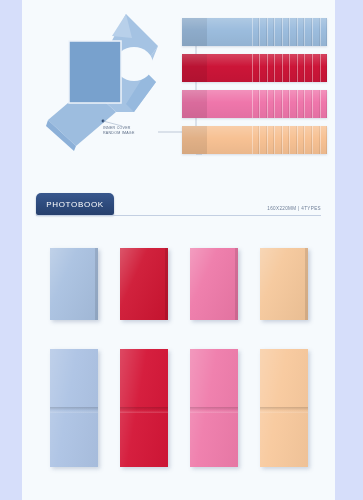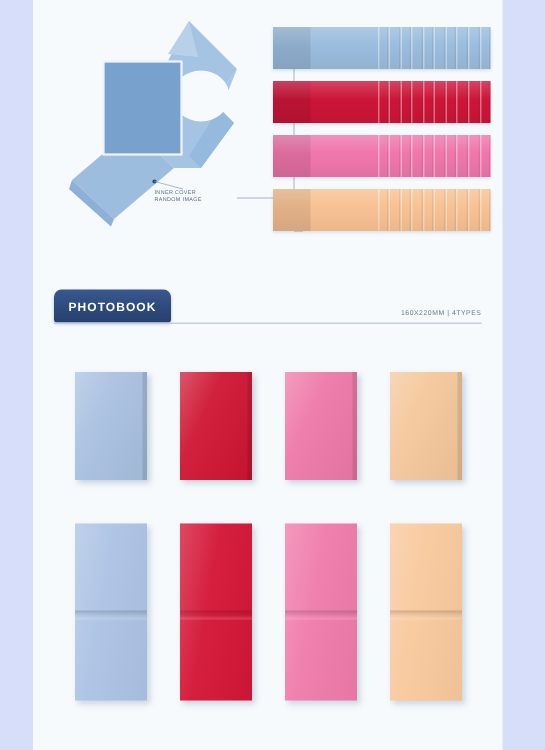--- a/index.html
+++ b/index.html
@@ -97,21 +97,21 @@
     left: 14px; top: 3px;
     width: 78px; height: 22px;
     border-radius: 5px 5px 2px 2px;
     background: linear-gradient(180deg, #39588e 0%, #2d4a7c 55%, #27406d 100%);
     box-shadow: 0 1px 2px rgba(40,60,100,0.35);
     display: flex; align-items: center; justify-content: center;
   }
   .tab span {
     color: #ffffff;
     font-size: 8px;
-    font-weight: bold;
+    font-weight: normal;
     letter-spacing: 0.7px;
   }
   .banner-rule {
     position: absolute;
     left: 14px; top: 25px;
     width: 285px; height: 0;
     border-top: 1px solid #c3cfe2;
   }
   .banner-meta {
     position: absolute;

